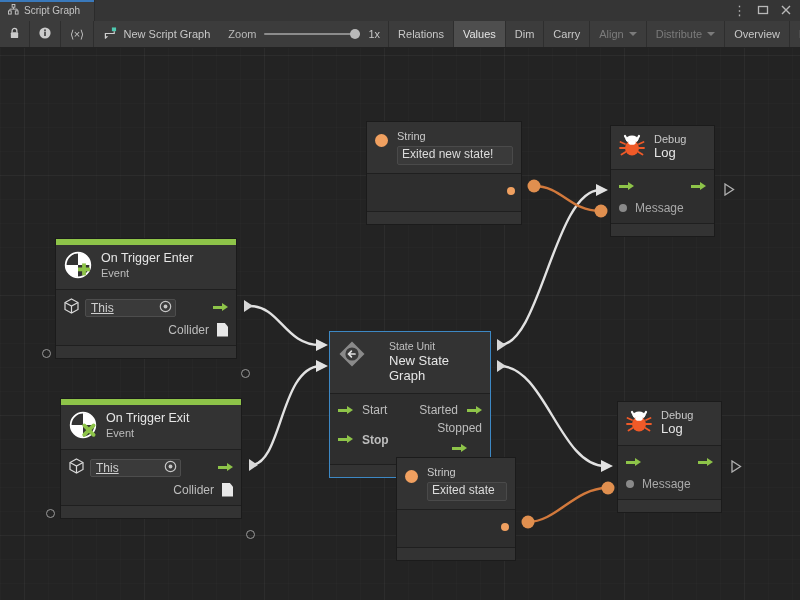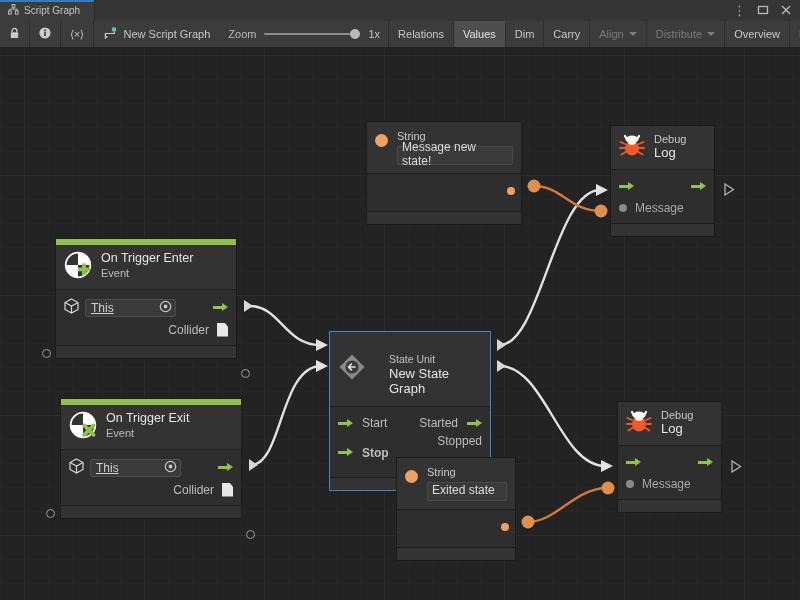--- a/index.html
+++ b/index.html
@@ -333,21 +333,21 @@
       <circle cx="601" cy="163" r="6.5" fill="#e08f4f"></circle>
       <circle cx="528" cy="474" r="6.5" fill="#e08f4f"></circle>
       <circle cx="608" cy="440" r="6.5" fill="#e08f4f"></circle>
     </svg>
 
     <div class="node" style="left:366px; top:73px; width:156px;">
       <div class="node-head" style="align-items:flex-start; padding-top:8px;">
         <span class="dot-orange" style="margin-top:4px"></span>
         <div class="titles" style="flex:1">
           <span class="t-small" style="margin-bottom:3px">String</span>
-          <span class="strfield">Message new state!</span>
+          <span class="strfield">Exited new state!</span>
         </div>
       </div>
       <div class="node-body" style="height:37px; position:relative;">
         <span class="dot-orange sm" style="position:absolute; right:6px; top:13px;"></span>
       </div>
       <div class="node-foot"></div>
     </div>
 
     <div class="node" style="left:610px; top:77px; width:105px;">
       <div class="node-head">
@@ -425,21 +425,21 @@
           <span class="doc-icon"></span>
         </div>
       </div>
       <div class="node-foot"></div>
     </div>
     <span class="ext ext-circ" style="left:42px; top:301px;"></span>
     <span class="ext ext-tri-out" style="left:244px; top:252px;"></span>
     <span class="ext ext-circ" style="left:241px; top:321px;"></span>
 
     <div class="node selected" style="left:329px; top:283px; width:162px;">
-      <div class="node-head" style="padding-top:21px; padding-bottom:9px;gap:23px;">
+      <div class="node-head" style="padding-top:8px; padding-bottom:9px;gap:23px;">
         <span class="icon">
           <svg width="28" height="28" viewBox="0 0 28 28">
             <path d="M14 1.5 L26.5 14 L14 26.5 L1.5 14 Z" fill="#8a8a8a"></path>
             <circle cx="14" cy="14" r="6.6" fill="#3a3a3a"></circle>
             <path d="M17 14 L11 14 M13.4 11.2 L10.4 14 L13.4 16.8" stroke="#e2e2e2" stroke-width="1.7" fill="none" stroke-linecap="round" stroke-linejoin="round"></path>
           </svg>
         </span>
         <div class="titles">
           <span class="t-small" style="font-size:10.5px; color:#c0c0c0">State Unit</span>
           <span class="t-big" style="margin-top:2px">New  State  Graph</span>

